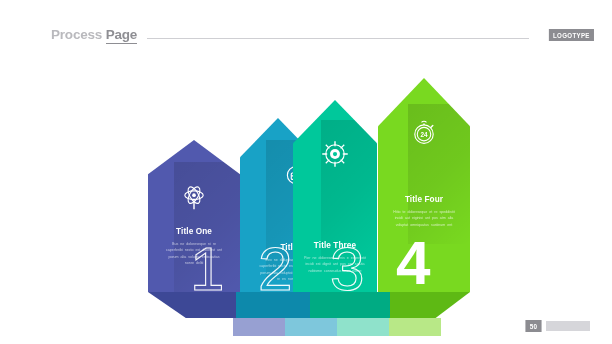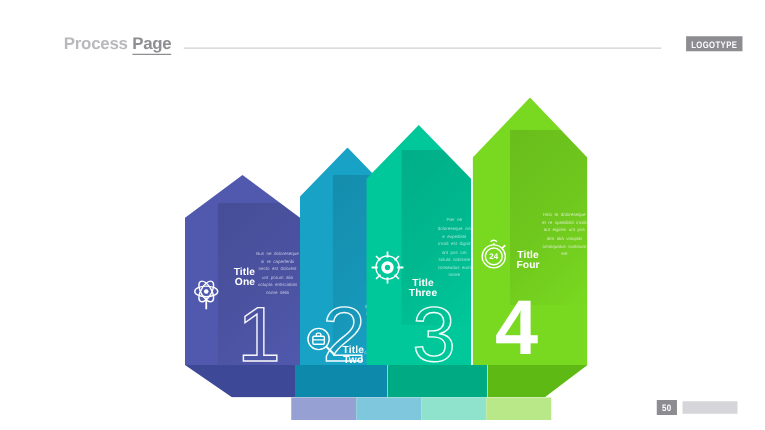--- a/index.html
+++ b/index.html
@@ -35,21 +35,21 @@
     font-family:"Liberation Sans Narrow","Liberation Sans",sans-serif;
     transform:scaleX(0.82); transform-origin:right center;
   }
 
   
   .stage { position:absolute; left:0; top:0; width:612px; height:344px; }
 
   .arrow {
     position:absolute;
     clip-path:polygon(50% 0%, 100% 22.5%, 100% 100%, 0% 100%, 0% 22.5%);
-    display:flex; flex-direction:row; align-items:center;
+    display:flex; flex-direction:column; align-items:center;
   }
   .arrow.a1 { left:148px;  top:140px; width:92px;  height:152px; background:#5159ae; }
   .arrow.a2 { left:240px;  top:118px; width:76px;  height:174px; background:#18a2c6;align-items:flex-end; }
   .arrow.a3 { left:293px;  top:100px; width:84px;  height:192px; background:#00c89b; }
   .arrow.a4 { left:378px;  top:78px;  width:92px;  height:214px; background:#79d920; }
 
   
   .icon-shadow {
     position:absolute; pointer-events:none;
     width:140px; height:140px;

